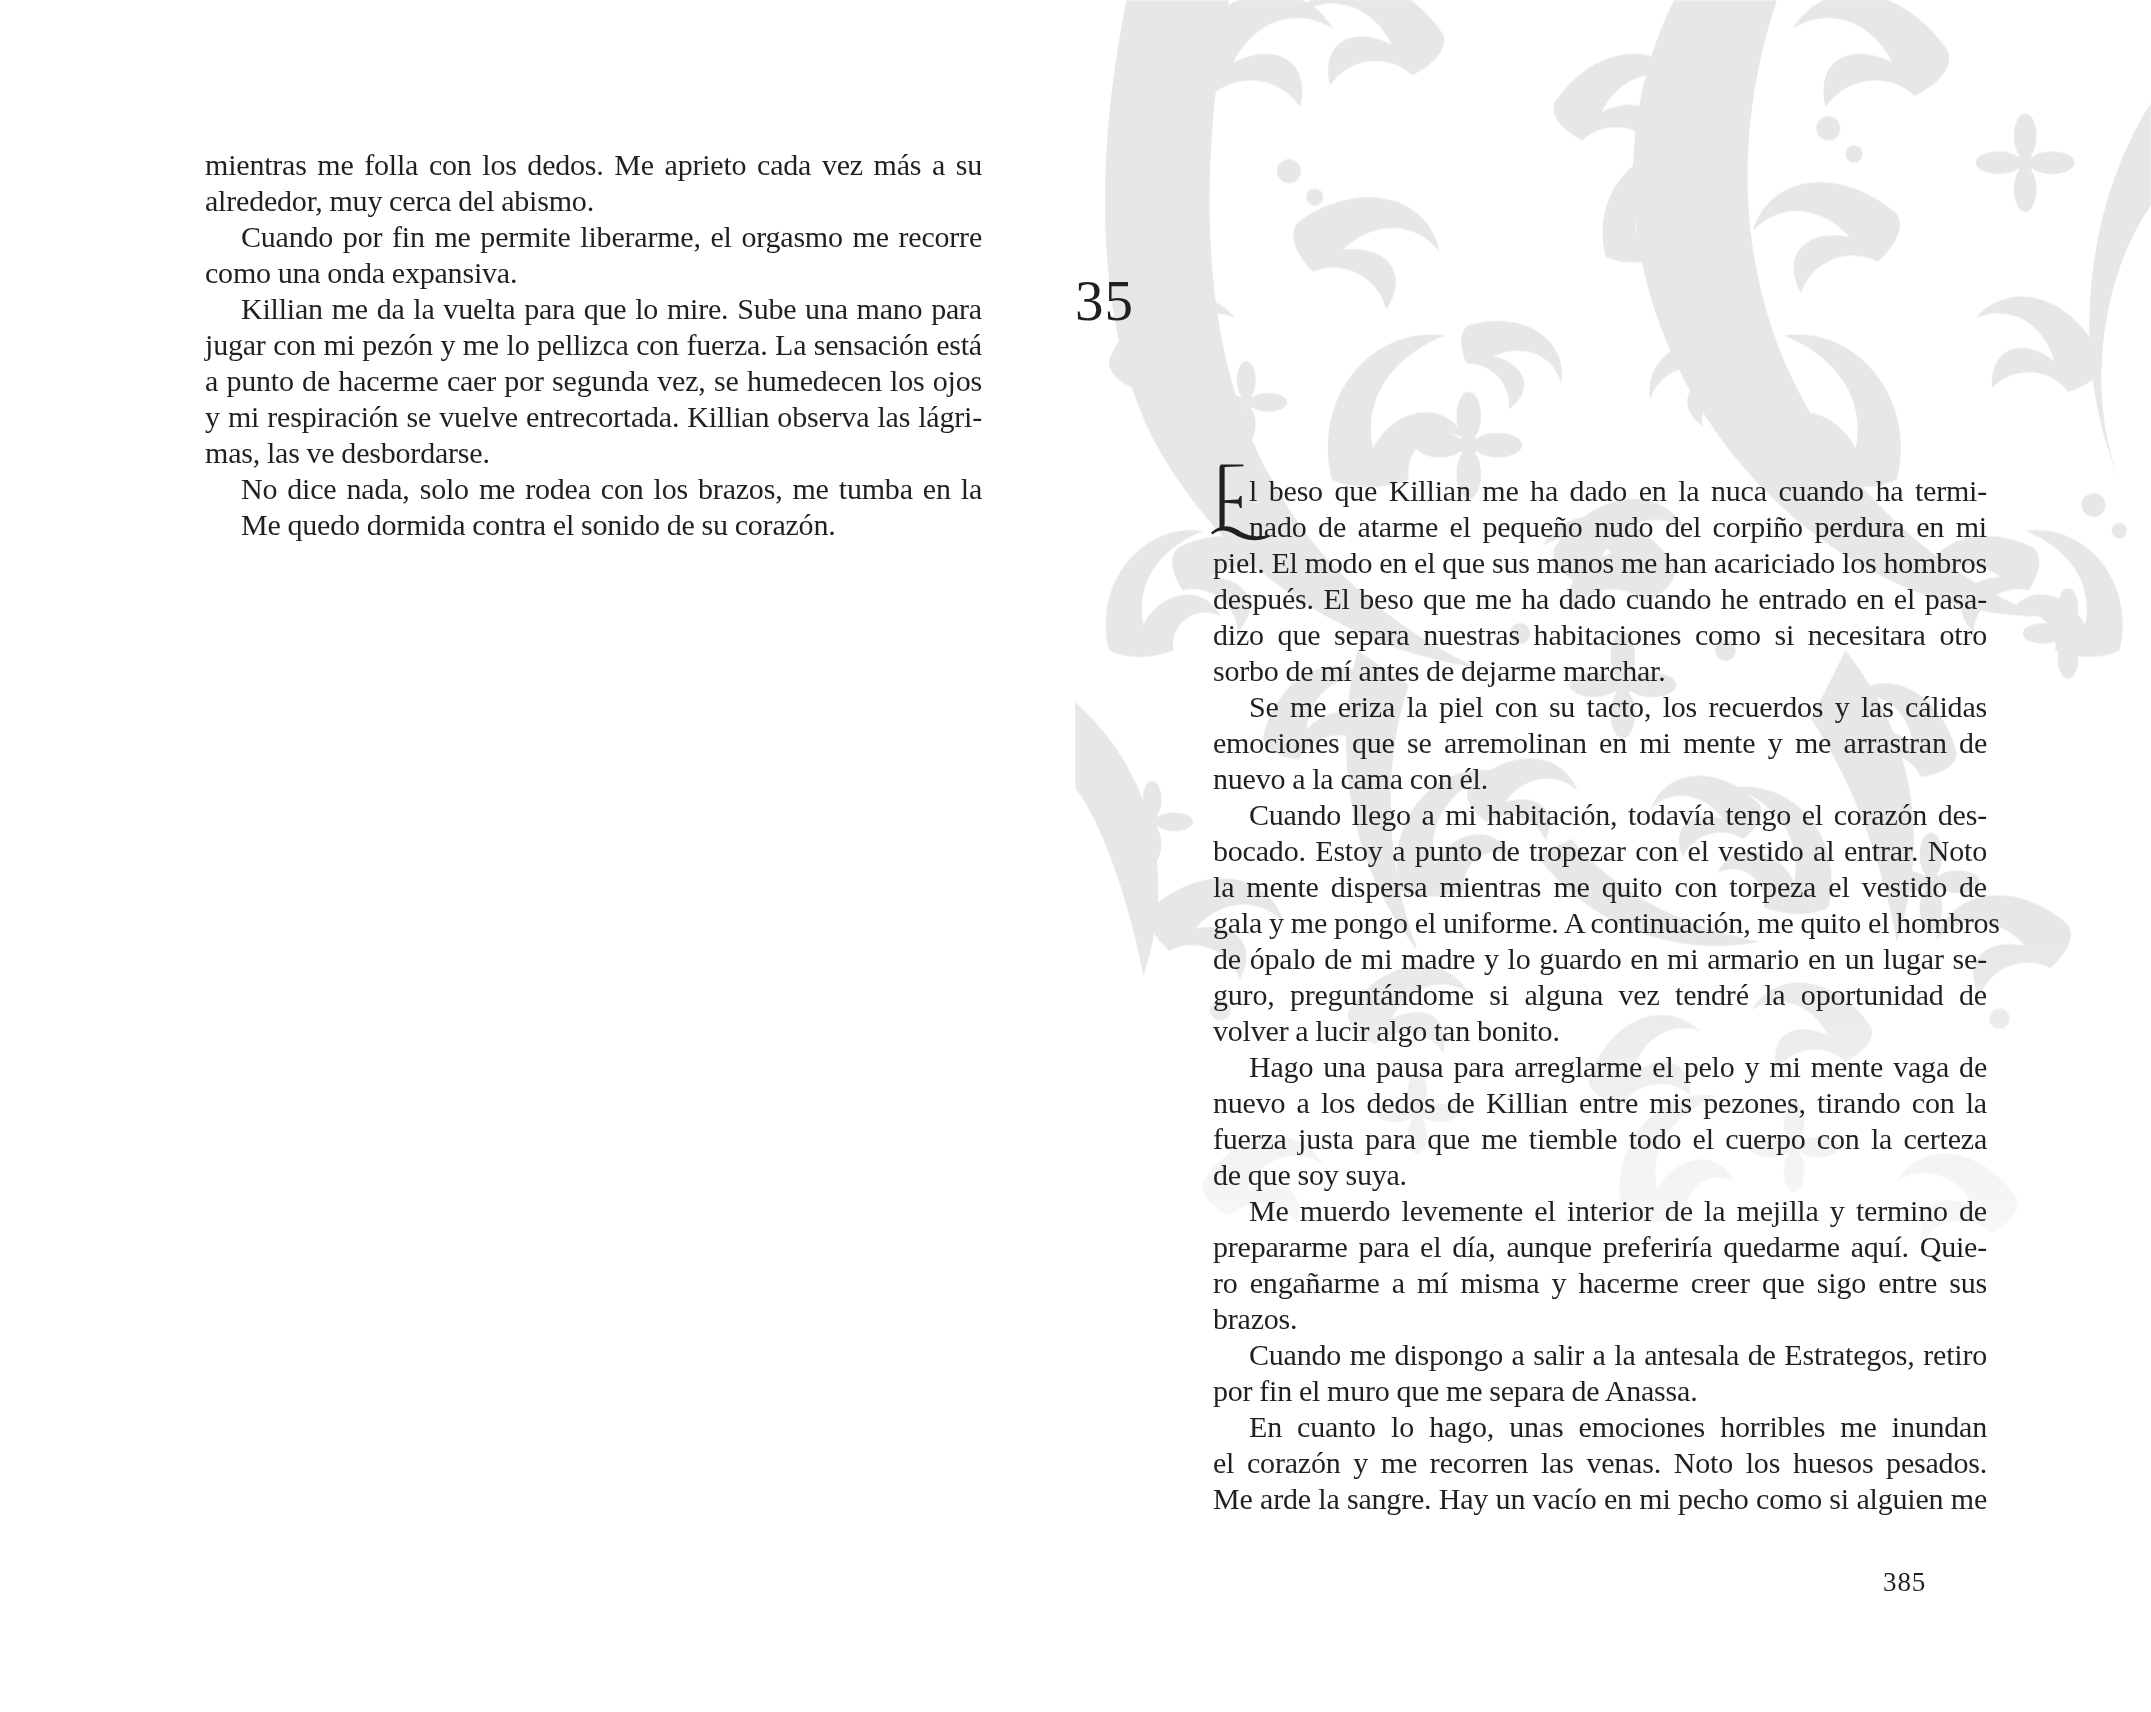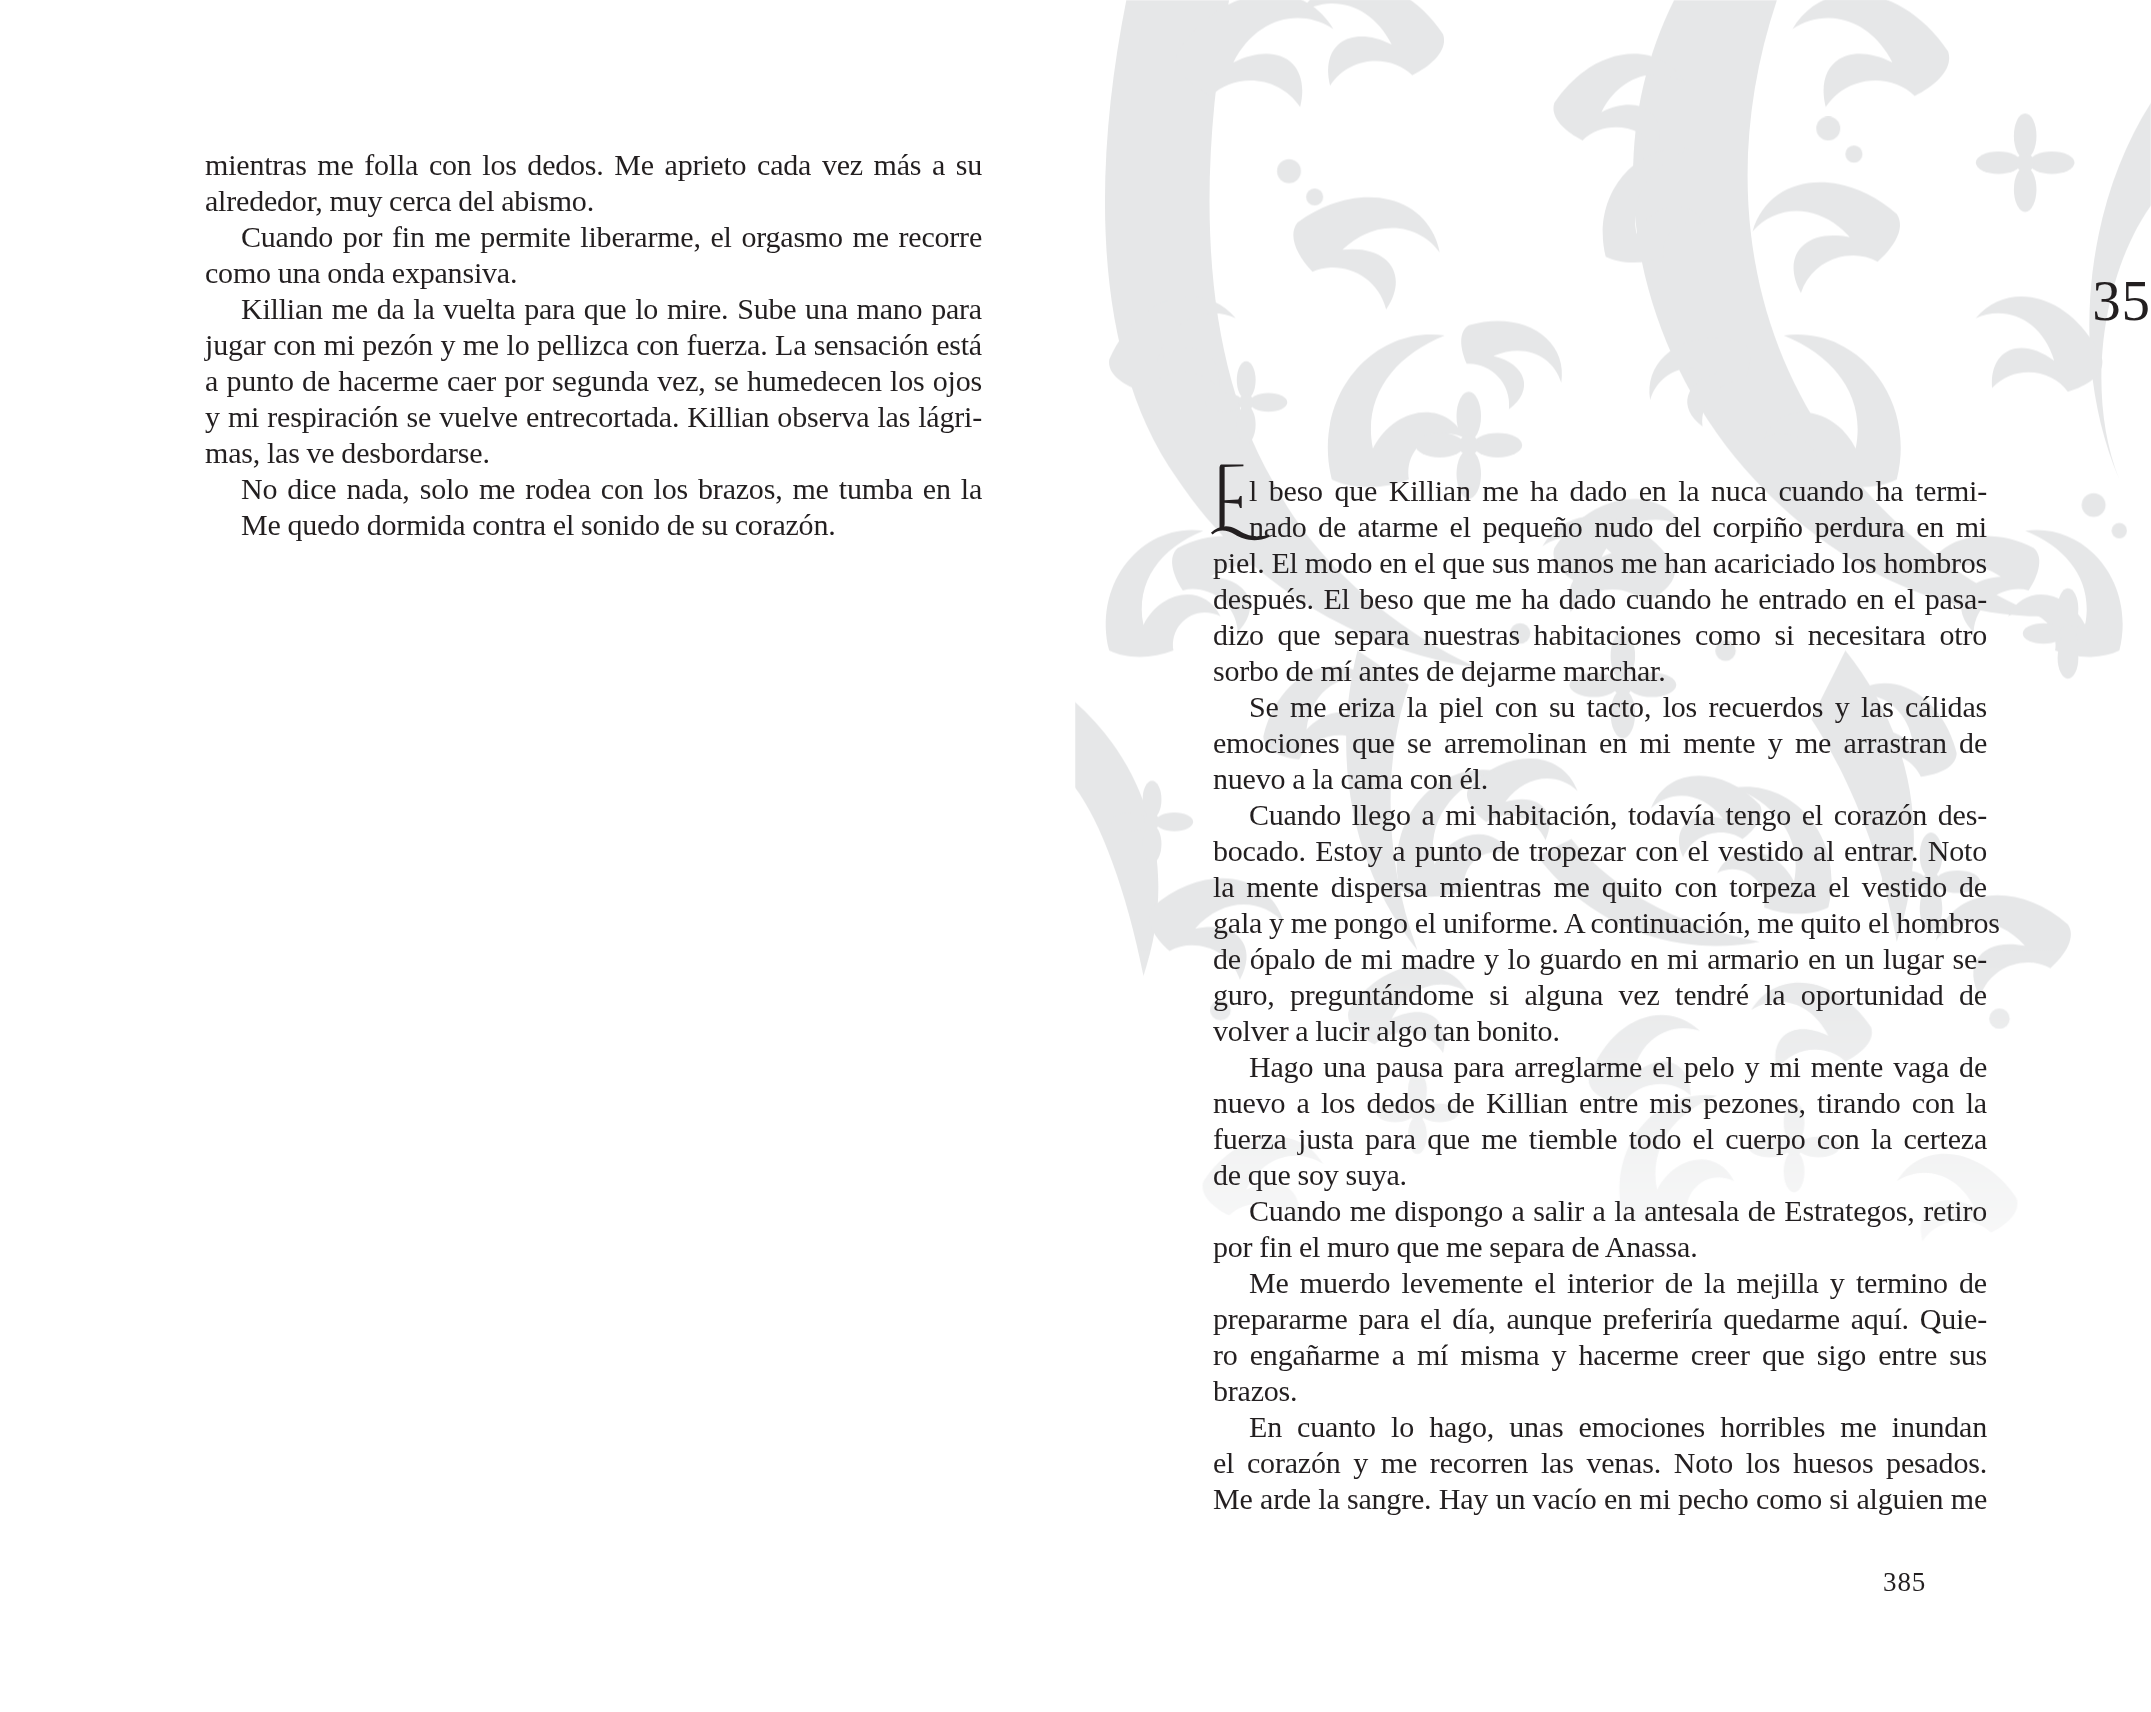--- a/index.html
+++ b/index.html
@@ -81,21 +81,21 @@
       text-align-last: left;
     }
     .line.indent {
       padding-left: 36px;
     }
     .chapter-number {
       position: absolute;
       left: 0;
       width: 1076px;
       top: 267px;
-      text-align: right;
+      text-align: left;
       font-size: 57px;
       line-height: 68px;
       letter-spacing: 0.9px;
       color: #231f20;
     }
     .drop-cap {
       position: absolute;
       left: 134px;
       top: 461px;
       width: 62px;
@@ -287,32 +287,32 @@
       </div>
 
       <div class="para-lines">
         <span class="line indent">Hago una pausa para arreglarme el pelo y mi mente vaga de</span>
         <span class="line">nuevo a los dedos de Killian entre mis pezones, tirando con la</span>
         <span class="line">fuerza justa para que me tiemble todo el cuerpo con la certeza</span>
         <span class="line last">de que soy suya.</span>
       </div>
 
       <div class="para-lines">
-        <span class="line indent">Cuando me dispongo a salir a la antesala de Estrategos, retiro</span>
-        <span class="line last">por fin el muro que me separa de Anassa.</span>
-      </div>
-
-      <div class="para-lines">
         <span class="line indent">Me muerdo levemente el interior de la mejilla y termino de</span>
         <span class="line">prepararme para el día, aunque preferiría quedarme aquí. Quie-</span>
         <span class="line">ro engañarme a mí misma y hacerme creer que sigo entre sus</span>
         <span class="line last">brazos.</span>
       </div>
 
       <div class="para-lines">
+        <span class="line indent">Cuando me dispongo a salir a la antesala de Estrategos, retiro</span>
+        <span class="line last">por fin el muro que me separa de Anassa.</span>
+      </div>
+
+      <div class="para-lines">
         <span class="line indent">En cuanto lo hago, unas emociones horribles me inundan</span>
         <span class="line">el corazón y me recorren las venas. Noto los huesos pesados.</span>
         <span class="line">Me arde la sangre. Hay un vacío en mi pecho como si alguien me</span>
       </div>
     </div>
 
     <div class="page-number">385</div>
   </section>
 </div>
 

